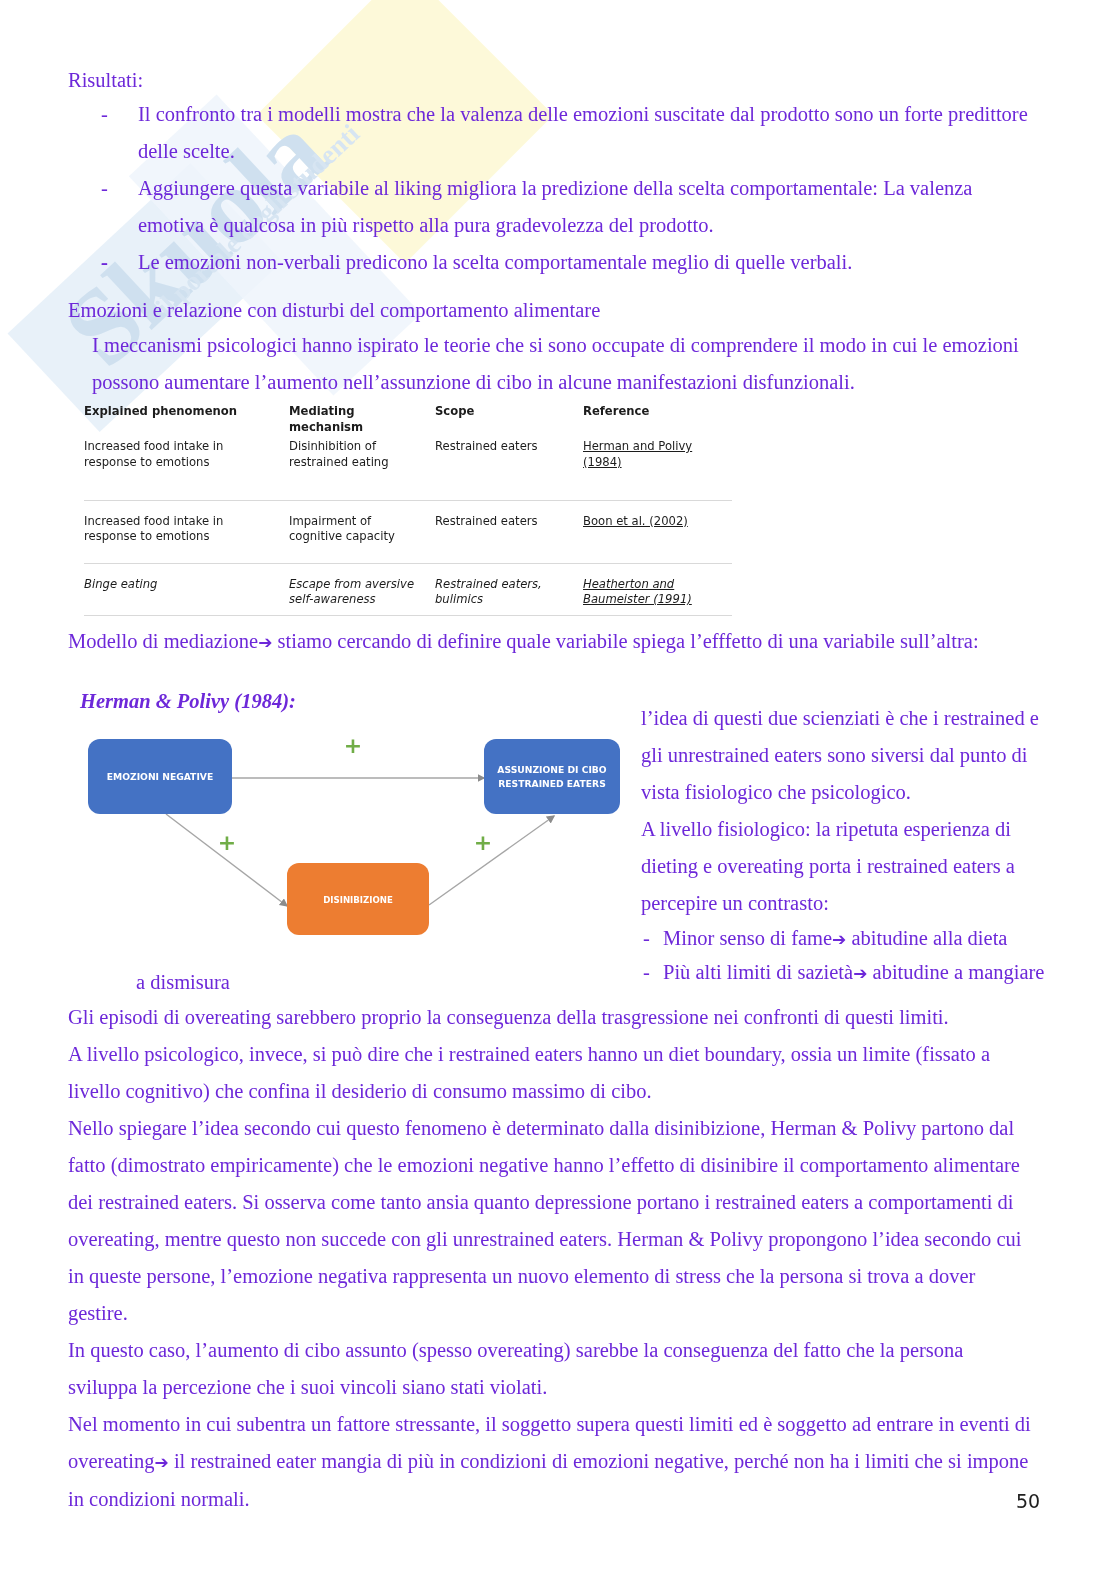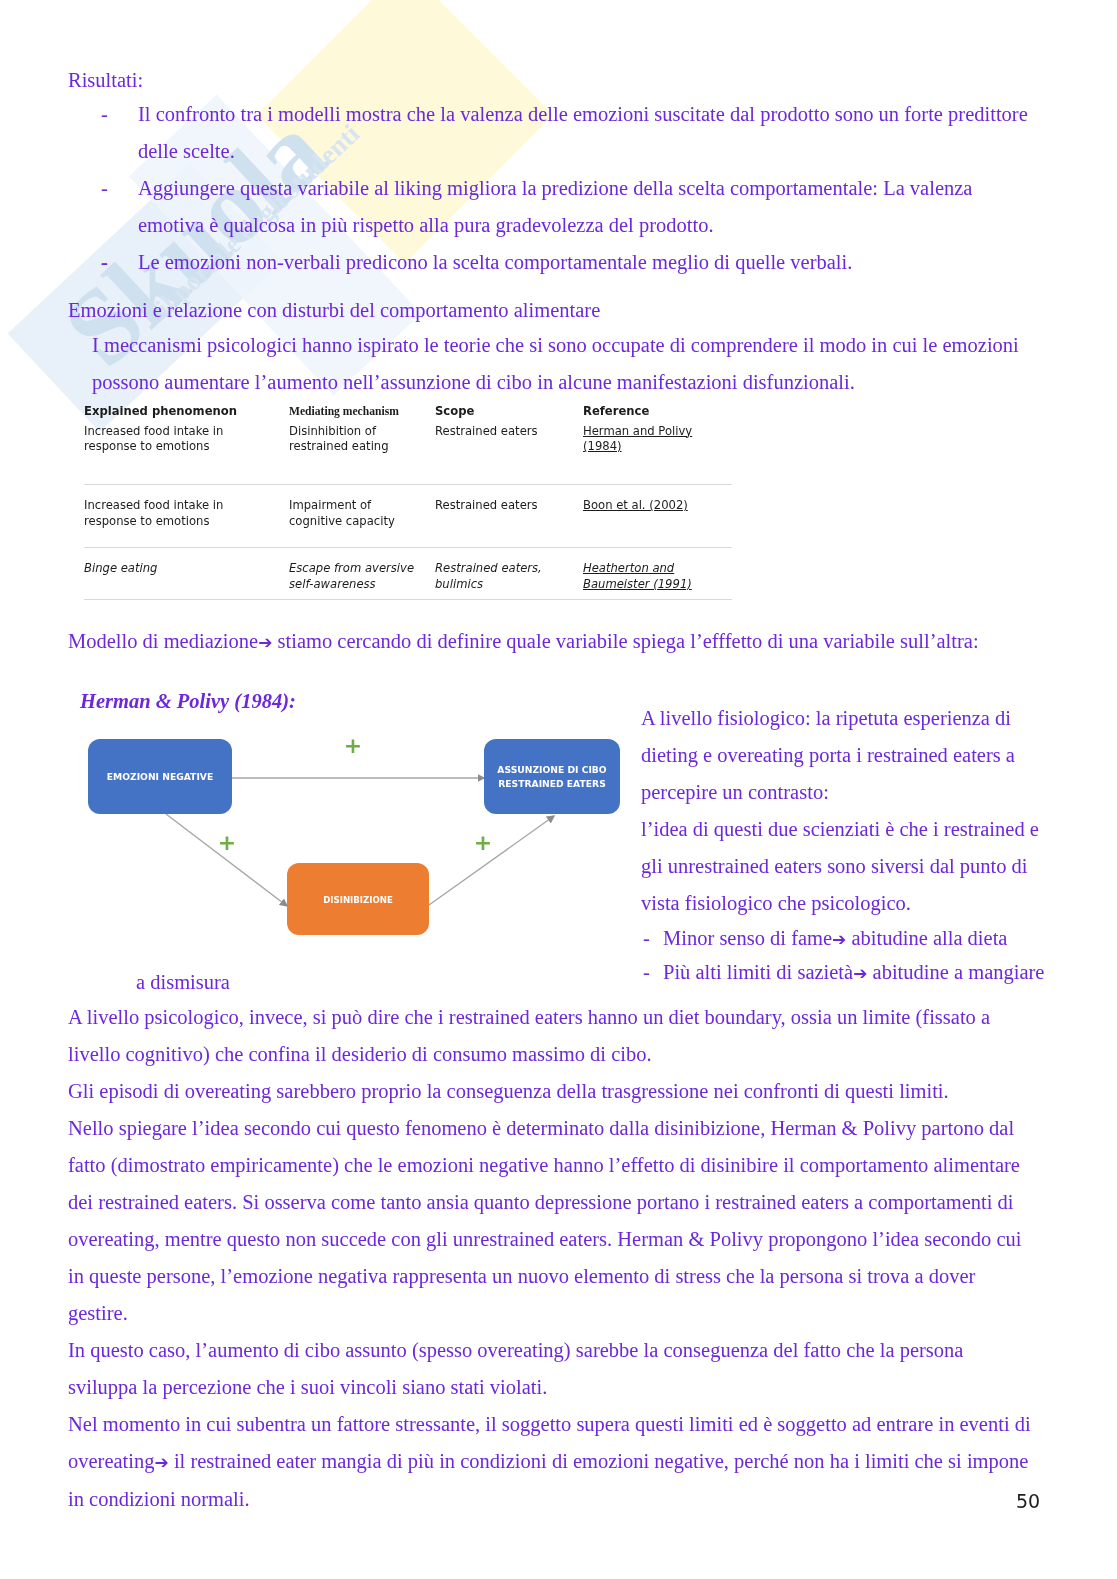--- a/index.html
+++ b/index.html
@@ -129,21 +129,21 @@
     border: none;
   }
   #mechanism-table tbody tr.mech-row td { height: 63px; }
   #mechanism-table tbody tr.mech-row.sep td {
     border-top: 1px solid #d9d9d9;
     padding-top: 13px;
   }
   #mechanism-table tbody tr.mech-row.last td { height: 52px; font-style: italic; }
   #mechanism-table tfoot td { border-top: 1px solid #d9d9d9; height: 1px; padding: 0; }
   .col-a { width: 205px; }
-  .col-b { width: 146px; font-family: Liberation Serif, serif; }
+  .col-b { width: 146px; }
   .col-c { width: 148px; }
   .col-d { width: 149px; }
   .ref-link { text-decoration: underline; text-underline-offset: 1px; }
 
   
   #mediation-line {
     position: absolute;
     left: 68px; top: 623px;
     width: 930px;
   }
@@ -321,37 +321,37 @@
         <text class="node-box-label" x="274" y="195" font-size="8.6" text-anchor="middle">DISINIBIZIONE</text>
       </g>
 
       <text x="269" y="45" font-family="DejaVu Sans, sans-serif" font-size="22" font-weight="bold" fill="#70AD47" text-anchor="middle">+</text>
       <text x="143" y="142" font-family="DejaVu Sans, sans-serif" font-size="22" font-weight="bold" fill="#70AD47" text-anchor="middle">+</text>
       <text x="399" y="142" font-family="DejaVu Sans, sans-serif" font-size="22" font-weight="bold" fill="#70AD47" text-anchor="middle">+</text>
     </svg>
   </div>
 
   <div class="body-text" id="right-column">
+    <p>l’idea di questi due scienziati è che i restrained e gli unrestrained eaters sono siversi dal punto di vista fisiologico che psicologico.</p>
     <p>A livello fisiologico: la ripetuta esperienza di dieting e overeating porta i restrained eaters a percepire un contrasto:</p>
-    <p>l’idea di questi due scienziati è che i restrained e gli unrestrained eaters sono siversi dal punto di vista fisiologico che psicologico.</p>
     <ul>
       <li>
         <span class="dash">-</span><span>Minor senso di fame</span><span class="arrow-glyph">➔</span><span> abitudine alla dieta</span>
       </li>
       <li>
         <span class="dash">-</span><span>Più alti limiti di sazietà</span><span class="arrow-glyph">➔</span><span> abitudine a mangiare</span>
       </li>
     </ul>
   </div>
 
   <div class="body-text" id="dismisura-line">a dismisura</div>
 
   <div class="body-text" id="closing-block">
+    <p>Gli episodi di overeating sarebbero proprio la conseguenza della trasgressione nei confronti di questi limiti.</p>
     <p>A livello psicologico, invece, si può dire che i restrained eaters hanno un diet boundary, ossia un limite (fissato a livello cognitivo) che confina il desiderio di consumo massimo di cibo.</p>
-    <p>Gli episodi di overeating sarebbero proprio la conseguenza della trasgressione nei confronti di questi limiti.</p>
     <p>Nello spiegare l’idea secondo cui questo fenomeno è determinato dalla disinibizione, Herman &amp; Polivy partono dal fatto (dimostrato empiricamente) che le emozioni negative hanno l’effetto di disinibire il comportamento alimentare dei restrained eaters. Si osserva come tanto ansia quanto depressione portano i restrained eaters a comportamenti di overeating, mentre questo non succede con gli unrestrained eaters. Herman &amp; Polivy propongono l’idea secondo cui in queste persone, l’emozione negativa rappresenta un nuovo elemento di stress che la persona si trova a dover gestire.</p>
     <p>In questo caso, l’aumento di cibo assunto (spesso overeating) sarebbe la conseguenza del fatto che la persona sviluppa la percezione che i suoi vincoli siano stati violati.</p>
     <p><span>Nel momento in cui subentra un fattore stressante, il soggetto supera questi limiti ed è soggetto ad entrare in eventi di overeating</span><span class="arrow-glyph">➔</span><span> il restrained eater mangia di più in condizioni di emozioni negative, perché non ha i limiti che si impone in condizioni normali.</span></p>
   </div>
 
   <div id="page-number">50</div>
 
 </div>
 
 </body></html>

